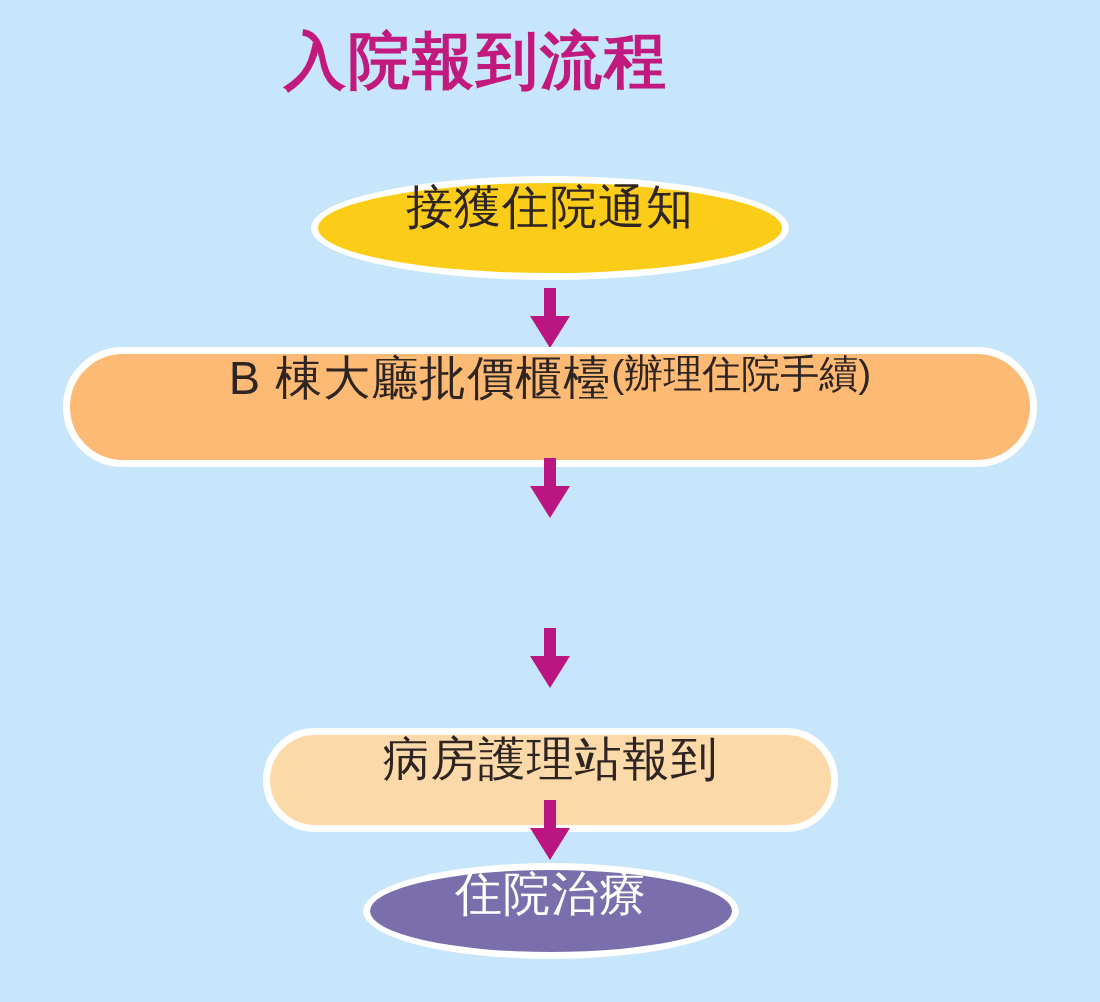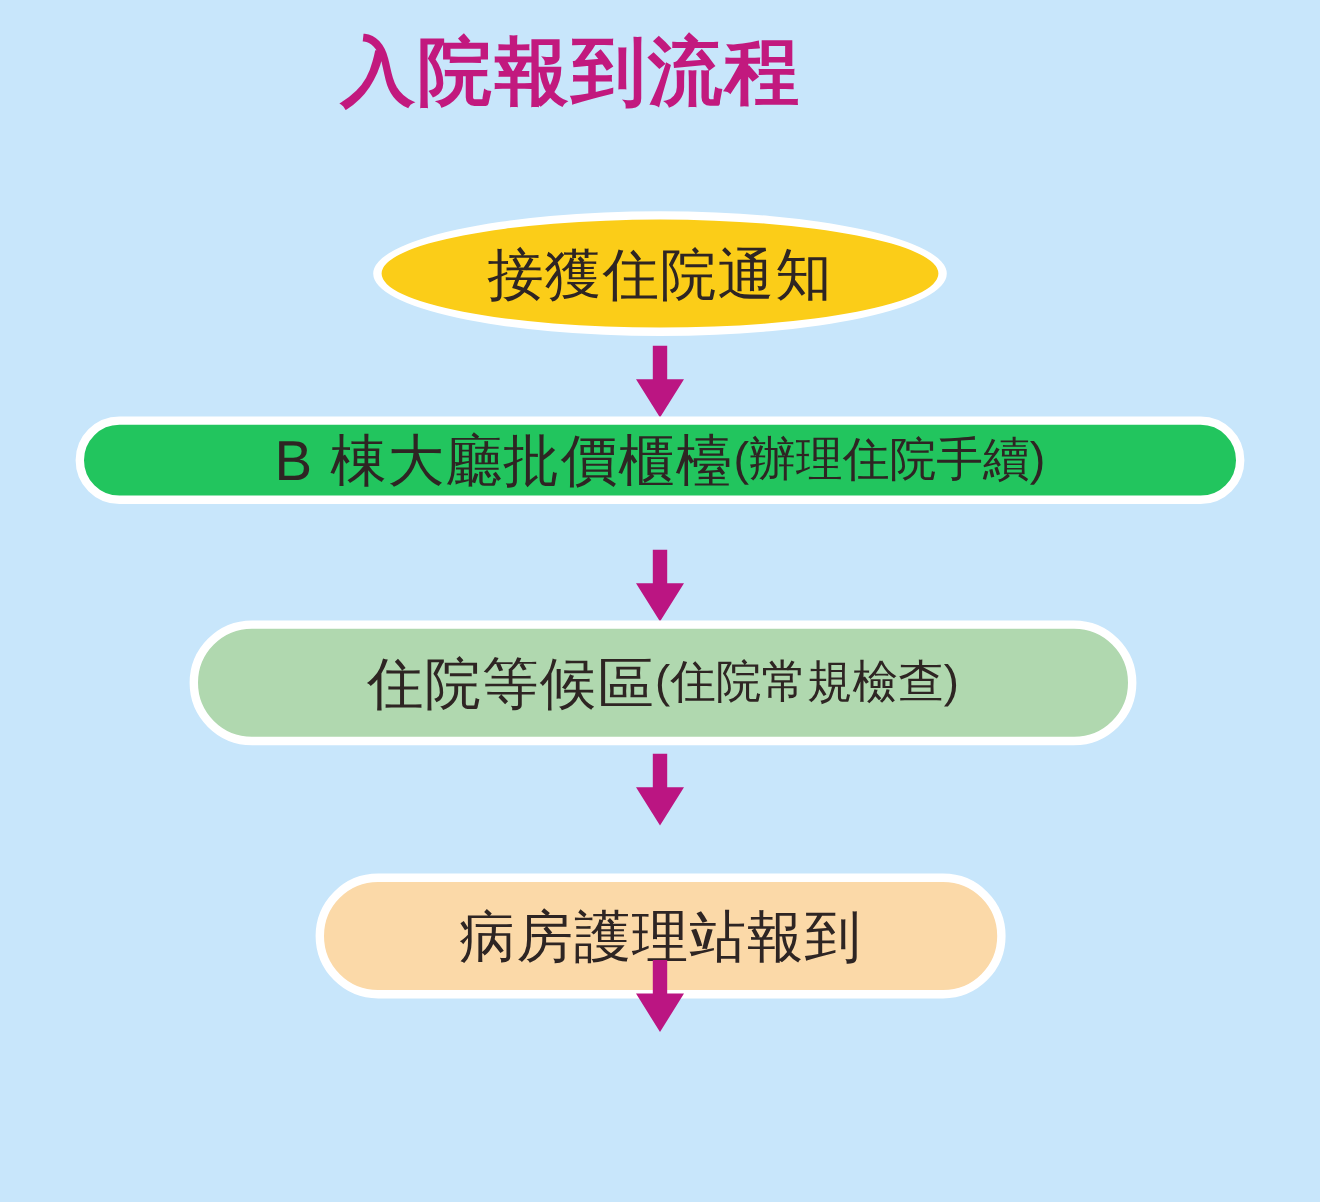--- a/index.html
+++ b/index.html
@@ -34,21 +34,21 @@
     letter-spacing: 2px;
     line-height: 1.0;
     white-space: nowrap;
   }
 
   
   .node {
     position: absolute;
     box-sizing: border-box;
     display: flex;
-    align-items: center;
+    align-items: flex-start;
     justify-content: center;
     border: 7px solid #ffffff;
     color: #2e2523;
     text-align: center;
     white-space: nowrap;
     line-height: 1;
   }
   .node .main {
     display: inline-block;
   }
@@ -73,22 +73,22 @@
     height: 104px;
     background: #fbcd18;
   }
   #node-1 .main { font-size: 47px; letter-spacing: 1px; }
 
   
   #node-2 {
     left: 63px;
     top: 347px;
     width: 974px;
-    height: 73px;
-    background: #22c55e;
+    height: 120px;
+    background: #fdba74;
   }
   #node-2 .main { font-size: 47px; letter-spacing: 1px; }
   #node-2 .sub  { font-size: 39px; letter-spacing: 0px; }
 
   
   #node-3 {
     left: 158px;
     top: 517px;
     width: 789px;
     height: 104px;
@@ -153,35 +153,34 @@
     <span class="main">B 棟大廳批價櫃檯</span>
       <span class="sub">(辦理住院手續)</span>
   </div>
 
   <div class="arrow" id="arrow-2">
     <svg viewBox="0 0 44 62" preserveAspectRatio="none" aria-hidden="true">
       <polygon points="16,0 28,0 28,28 42,28 22,60 2,28 16,28" fill="currentColor"></polygon>
     </svg>
   </div>
 
-  <div class="node pill" id="node-3">
-    <span class="main">住院等候區</span>
-      <span class="sub">(住院常規檢查)</span>
-  </div>
 
   <div class="arrow" id="arrow-3">
     <svg viewBox="0 0 44 62" preserveAspectRatio="none" aria-hidden="true">
       <polygon points="16,0 28,0 28,28 42,28 22,60 2,28 16,28" fill="currentColor"></polygon>
     </svg>
   </div>
 
   <div class="node pill" id="node-4">
     <span class="main">病房護理站報到</span>
   </div>
 
   <div class="arrow" id="arrow-4">
     <svg viewBox="0 0 44 62" preserveAspectRatio="none" aria-hidden="true">
       <polygon points="16,0 28,0 28,28 42,28 22,60 2,28 16,28" fill="currentColor"></polygon>
     </svg>
   </div>
 
+  <div class="node ellipse" id="node-5">
+    <span class="main">住院治療</span>
+  </div>
 
 </div>
 
 </body></html>

